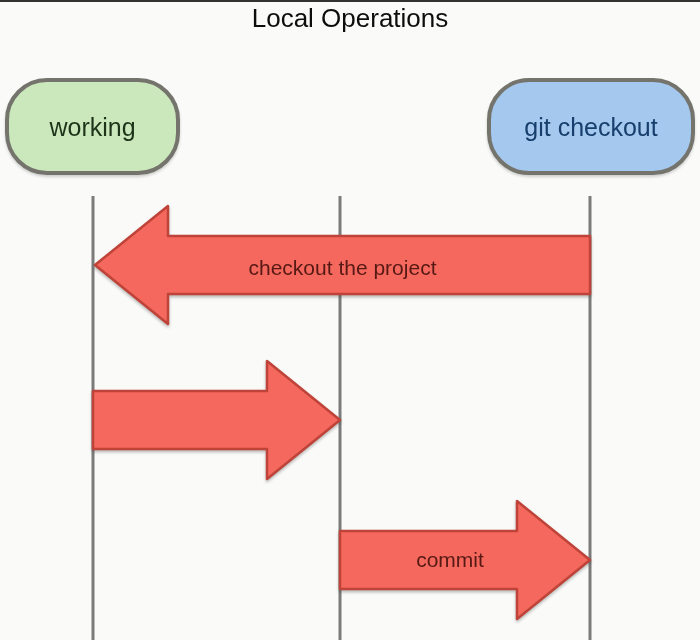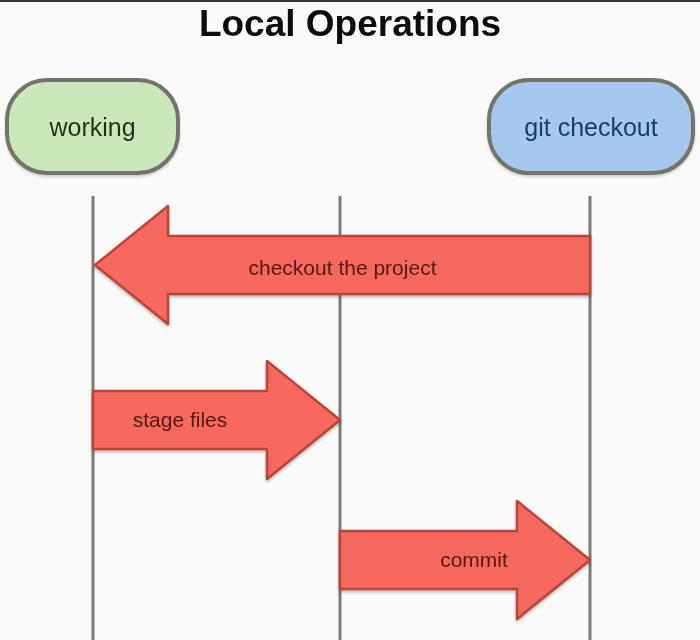--- a/index.html
+++ b/index.html
@@ -19,22 +19,22 @@
     position: absolute;
     left: 0; top: 0;
     width: 700px; height: 2px;
     background: var(--top-border, #333);
   }
   .title {
     position: absolute;
     left: 0; top: 3px;
     width: 700px;
     text-align: center;
-    font-size: 37px;
-    font-weight: bold;
+    font-size: 26px;
+    font-weight: normal;
     letter-spacing: 0px;
     color: #0d0d0d;
   }
   .diagram-svg {
     position: absolute;
     left: 0; top: 0;
     width: 700px; height: 640px;
   }
   .lifeline {
     stroke: var(--lifeline, #7b7b7b);
@@ -71,21 +71,21 @@
     position: absolute;
     display: flex;
     align-items: center;
     justify-content: center;
     font-size: 21px;
     color: var(--arrow-text, #561914);
     pointer-events: none;
   }
   .label-checkout { left: 95px;  top: 236px; width: 495px; height: 64px; }
   .label-stage    { left: 93px;  top: 391px; width: 174px; height: 58px; }
-  .label-commit   { left: 340px; top: 531px; width: 220px; height: 58px; margin-left: 24px; }
+  .label-commit   { left: 340px; top: 531px; width: 220px; height: 58px; }
 </style>
 </head>
 <body>
 
 <div class="canvas">
 
   <div class="top-border"></div>
 
   <div class="title">Local Operations</div>
 
@@ -102,16 +102,15 @@
   <div class="node node-working">
     <span>working</span>
   </div>
 
 
   <div class="node node-git">
     <span>git checkout</span>
   </div>
 
   <div class="arrow-label label-checkout">checkout the project</div>
-  <div class="arrow-label label-stage">stage files</div>
   <div class="arrow-label label-commit">commit</div>
 
 </div>
 
 </body></html>

